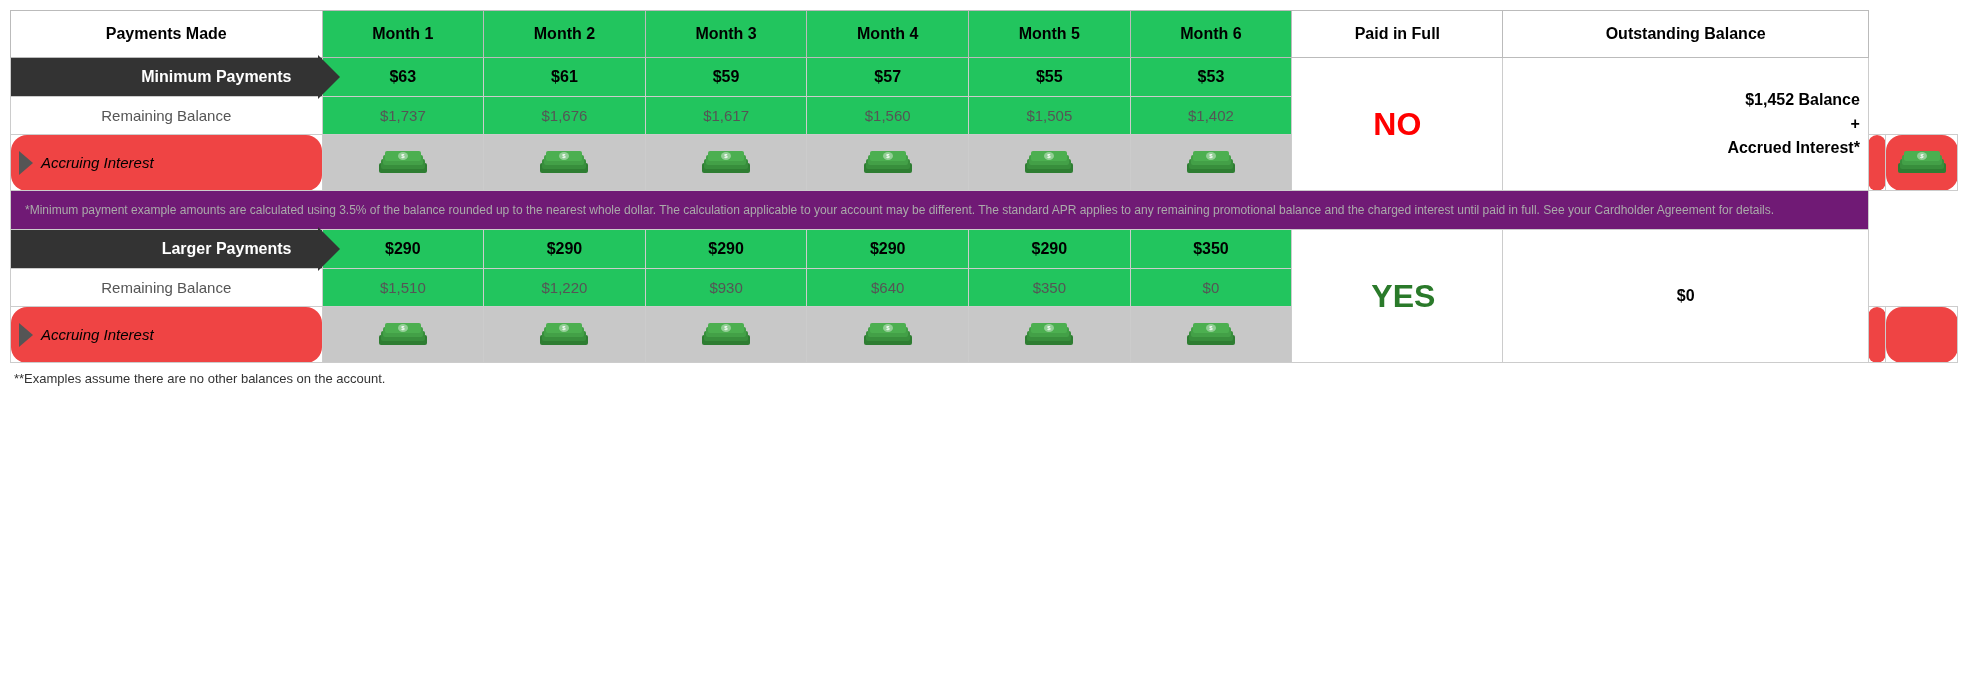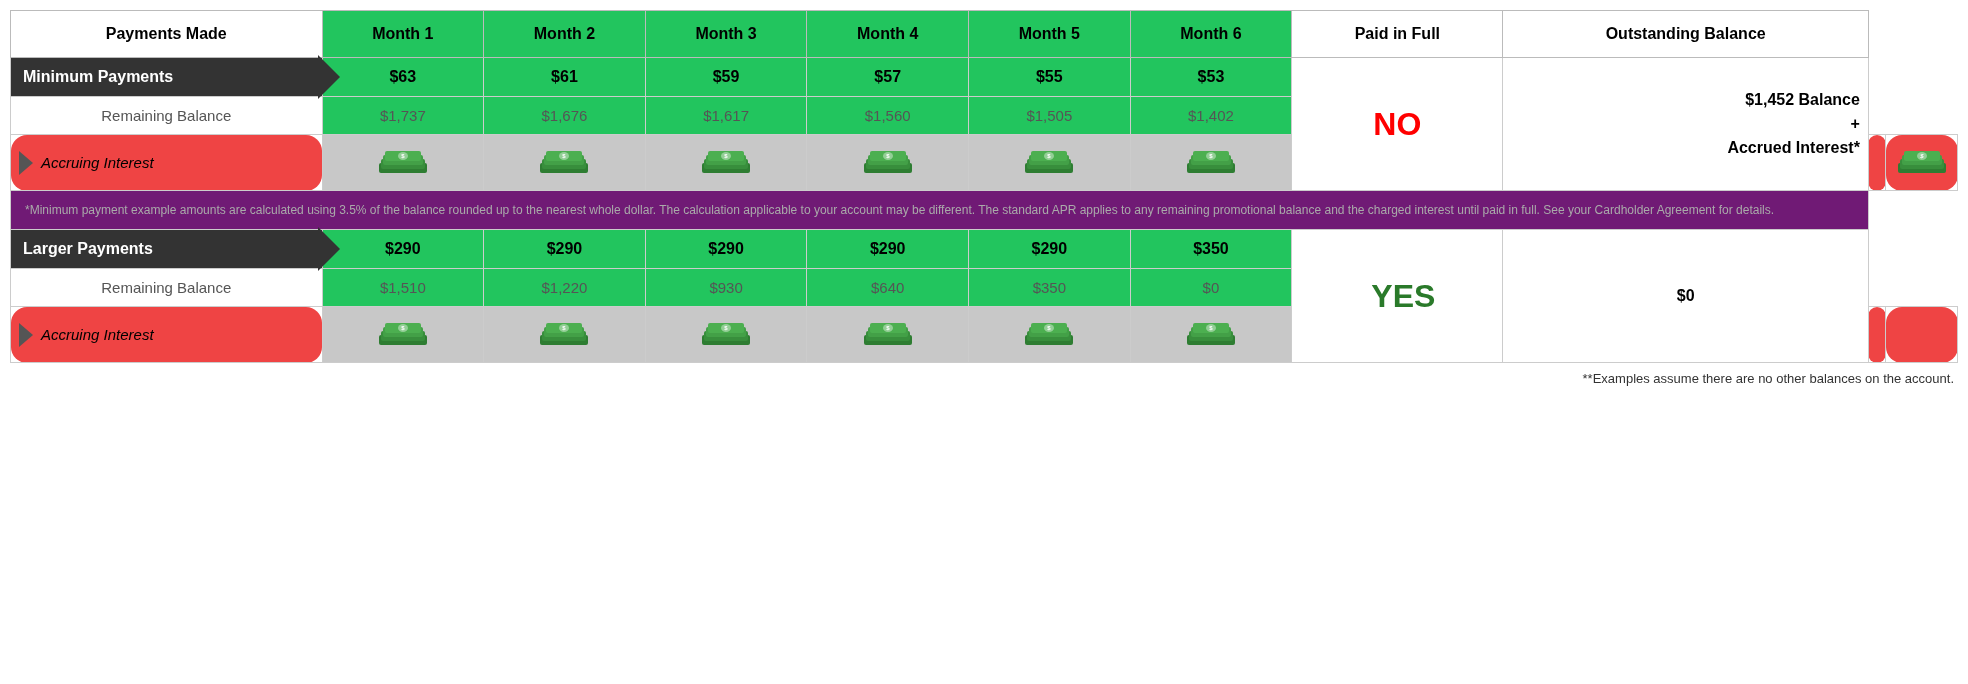--- a/index.html
+++ b/index.html
@@ -48,21 +48,21 @@
       font-size: 15px;
     }
 
     .row-accruing td {
       background: #d8d8d8;
     }
 
     
     .arrow-label {
       position: relative;
-      text-align: left;
+      text-align: right;
       padding-left: 12px;
       padding-right: 30px;
     }
 
     .arrow-label::after {
       content: '';
       position: absolute;
       right: -18px;
       top: 50%;
       transform: translateY(-50%);
@@ -123,21 +123,20 @@
 
     .zero-cell {
       font-weight: bold;
       font-size: 32px;
     }
 
     .footer-note {
       padding: 8px 4px;
       font-size: 13px;
       color: #333;
-      text-align: right;
     }
 
     
     td.shade, th.shade {
       background: #22c55e;
     }
 
     td.white, th.white-col {
       background: #fff;
       border-radius: 16px;

